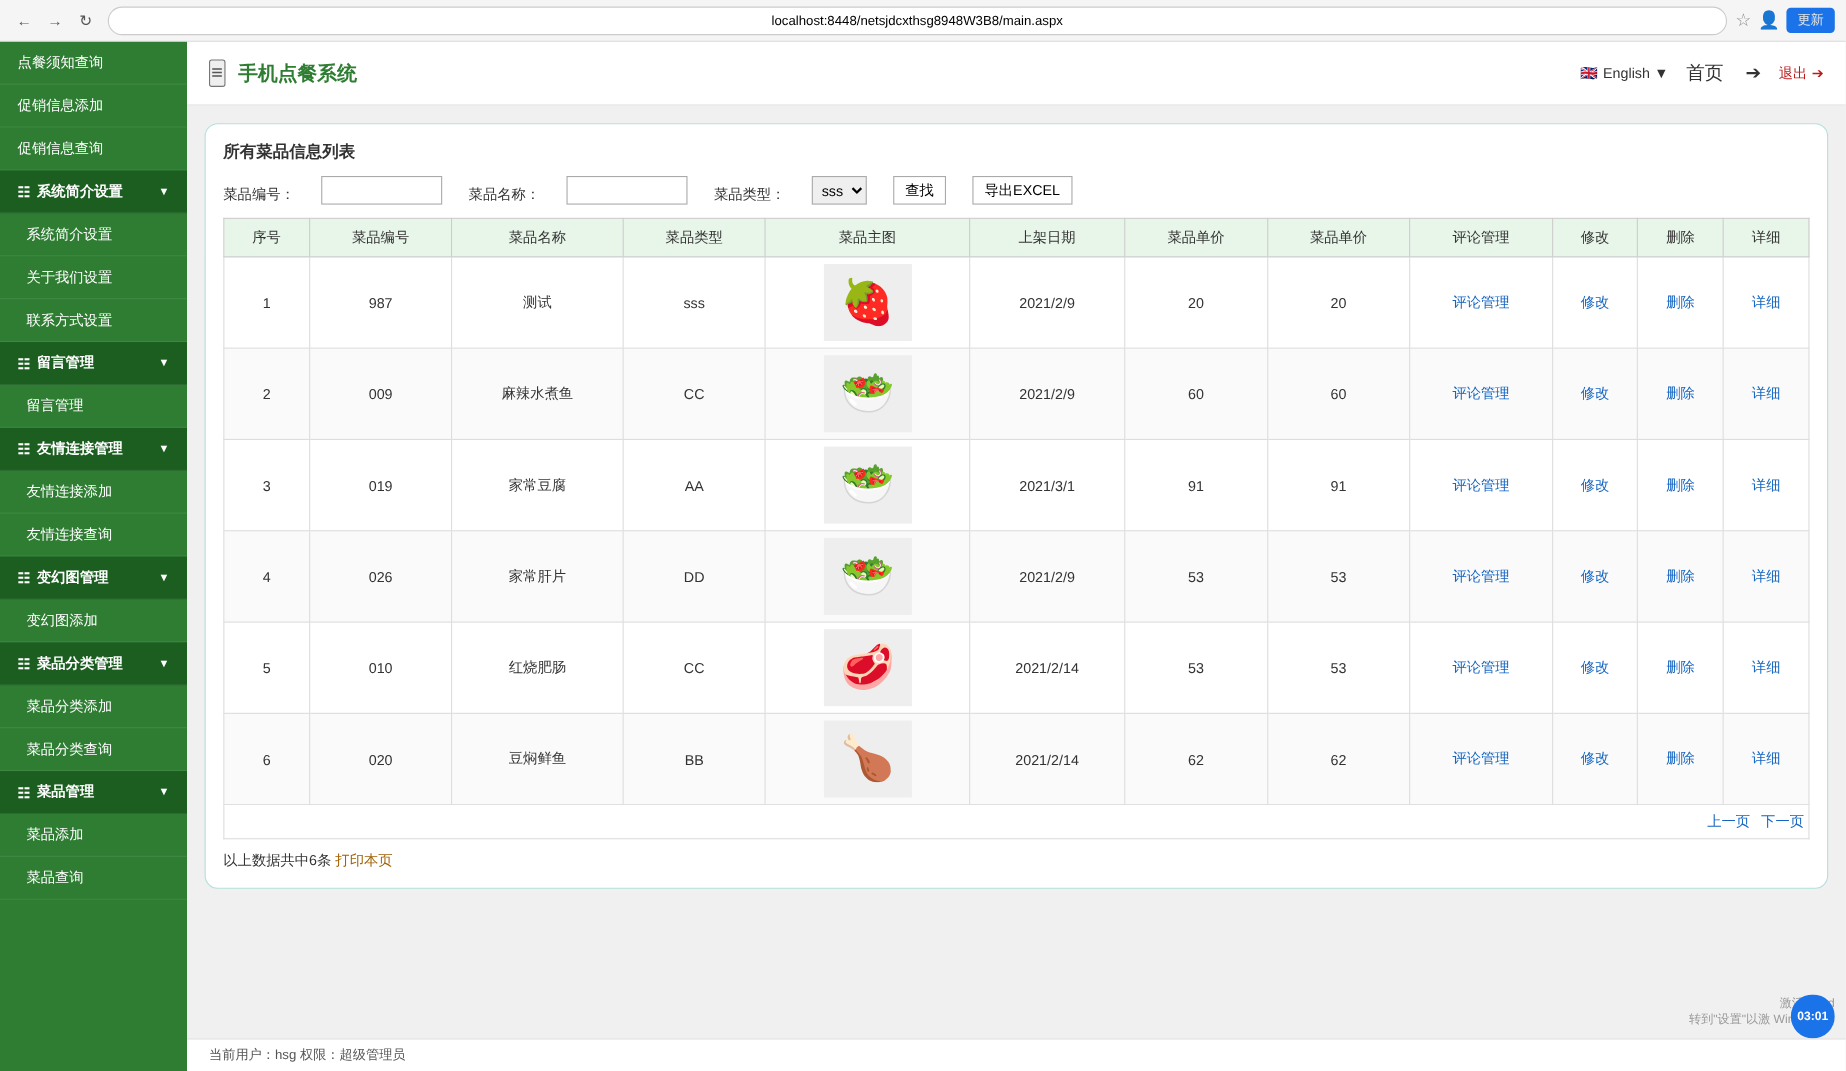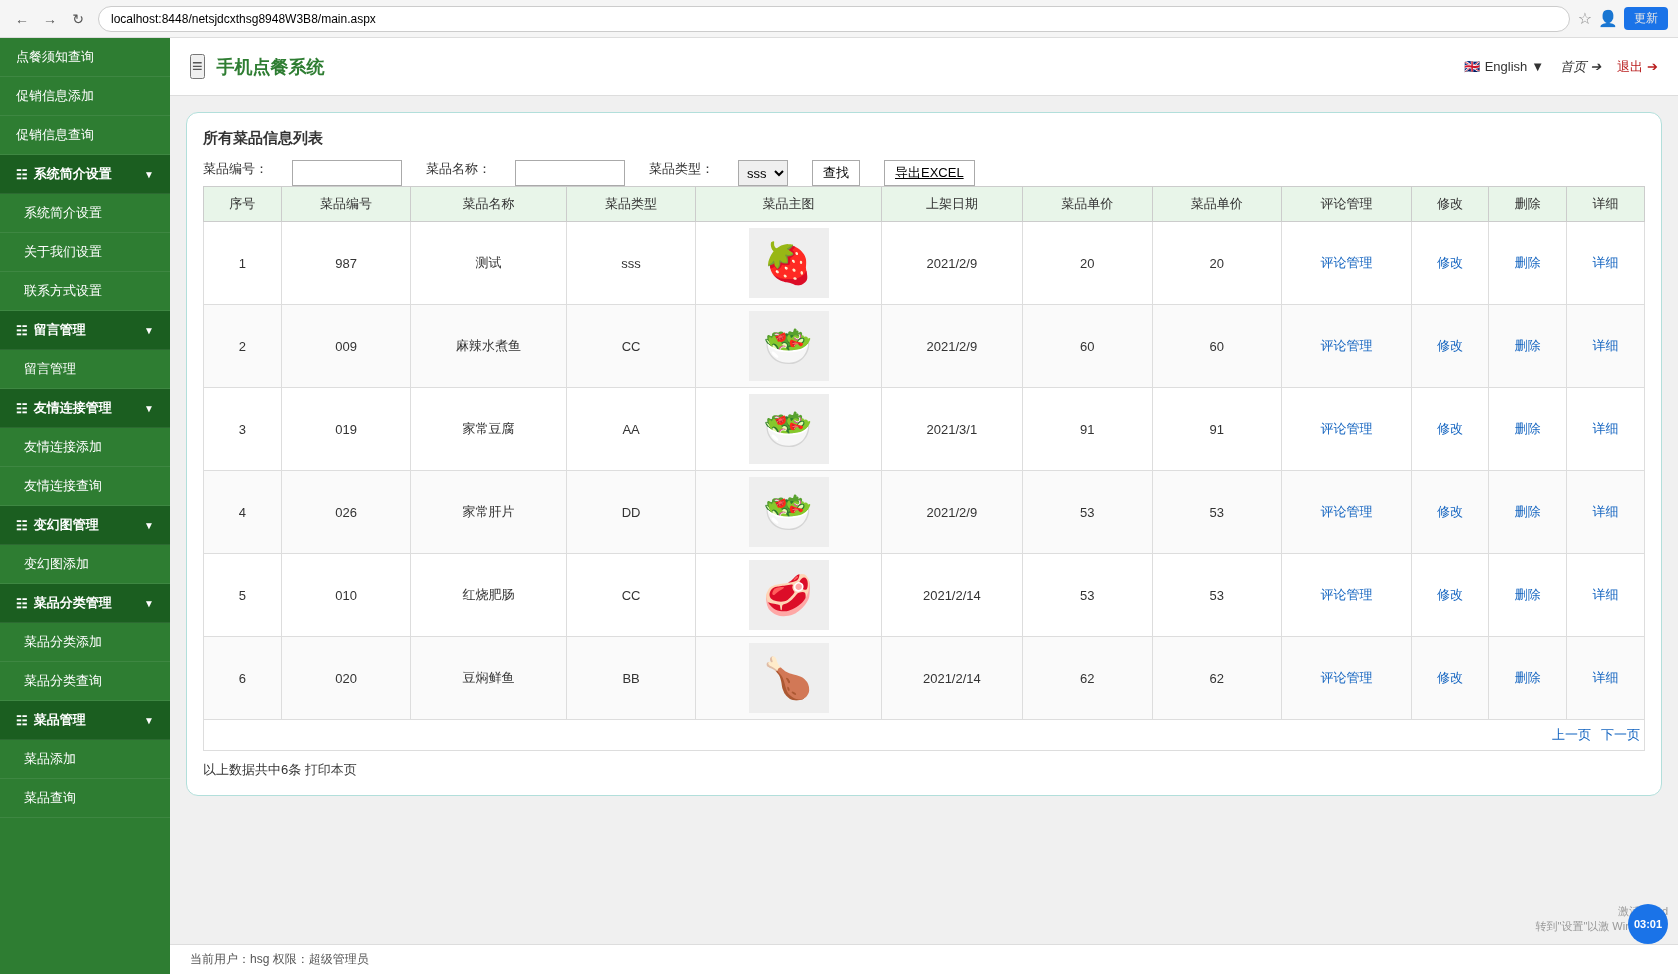--- a/index.html
+++ b/index.html
@@ -16,21 +16,21 @@
       height: 38px;
     }
     .nav-buttons { display: flex; gap: 4px; }
     .nav-btn {
       width: 24px; height: 24px; border: none; background: transparent;
       cursor: pointer; border-radius: 50%; display: flex; align-items: center; justify-content: center;
       font-size: 14px; color: #555;
     }
     .address-bar {
       flex: 1; height: 26px; border: 1px solid #ccc; border-radius: 13px;
-      padding: 0 12px; font-size: 12px; background: white;
+      padding: 0 12px; font-size: 12px; background: white; text-align: center;
     }
     .browser-actions { display: flex; gap: 6px; align-items: center; }
     .star-btn { background: none; border: none; font-size: 16px; cursor: pointer; color: #888; }
     .account-btn { background: none; border: none; font-size: 16px; cursor: pointer; color: #555; }
     .update-btn {
       background: #1a73e8; color: #e5e5e5; border: none; border-radius: 4px;
       padding: 3px 10px; font-size: 12px; cursor: pointer;
     }
 
     
@@ -63,55 +63,55 @@
     }
     .header-left { display: flex; align-items: center; gap: 12px; }
     .hamburger { font-size: 18px; cursor: pointer; color: #555; }
     .app-title { font-size: 18px; color: #2e7d32; font-weight: bold; }
     .header-right { display: flex; align-items: center; gap: 16px; }
     .lang-btn {
       display: flex; align-items: center; gap: 4px;
       background: none; border: none; cursor: pointer; font-size: 13px; color: #333;
     }
     .home-btn {
-      display: flex; align-items: center; gap: 4px;
-      background: none; border: none; cursor: pointer; font-size: 13px; color: #333; font-style: italic;
+      display: flex; align-items: center; gap: 20px;
+      background: none; border: none; cursor: pointer; font-size: 17px; color: #333;
     }
     .logout-btn {
       display: flex; align-items: center; gap: 4px;
       background: none; border: none; cursor: pointer; font-size: 13px; color: #b91c1c;
     }
 
     
     .page-body { flex: 1; padding: 16px; overflow-y: auto; background: #f0f0f0; }
 
     
     .content-card {
       background: white; border: 1px solid #b2dfdb; border-radius: 12px; padding: 16px;
     }
     .card-title { font-size: 15px; font-weight: bold; margin-bottom: 12px; color: #333; }
 
     
     .search-bar {
-      display: flex; align-items: flex-start; gap: 24px; margin-bottom: 0; flex-wrap: wrap;
+      display: flex; align-items: flex-end; gap: 24px; margin-bottom: 12px; flex-wrap: wrap;
     }
     .search-label { font-size: 13px; color: #333; }
     .search-input {
       height: 26px; border: 1px solid #aaa; padding: 0 6px; font-size: 13px; width: 110px;
     }
     .search-select {
       height: 26px; border: 1px solid #aaa; font-size: 13px; padding: 0 4px;
     }
     .search-btn {
       height: 26px; padding: 0 10px; background: white; border: 1px solid #aaa;
       font-size: 13px; cursor: pointer;
     }
     .export-btn {
       height: 26px; padding: 0 10px; background: white; border: 1px solid #aaa;
-      font-size: 13px; cursor: pointer; text-decoration: underline;
+      font-size: 13px; cursor: pointer;
     }
 
     
     .data-table { width: 100%; border-collapse: collapse; font-size: 13px; }
     .data-table th {
       background: #e8f5e9; border: 1px solid #ccc; padding: 8px 6px;
       text-align: center; font-weight: normal; color: #333;
     }
     .data-table td {
       border: 1px solid #ddd; padding: 6px; text-align: center; color: #333;
@@ -129,21 +129,21 @@
     .pagination-row {
       display: flex; justify-content: flex-end; padding: 6px 4px;
       border: 1px solid #ddd; border-top: none; background: white;
     }
     .page-btn { color: #1565c0; cursor: pointer; font-size: 13px; margin-left: 10px; text-decoration: none; }
 
     
     .footer-info {
       margin-top: 10px; font-size: 13px; color: #333;
     }
-    .print-link { color: #404040; cursor: pointer; text-decoration: none; }
+    .print-link { color: #a16207; cursor: pointer; text-decoration: none; }
 
     
     .status-bar {
       background: white; border-top: 1px solid #ddd;
       padding: 6px 20px; font-size: 12px; color: #555; flex-shrink: 0;
     }
 
     
     .windows-watermark {
       position: fixed; bottom: 40px; right: 10px;

